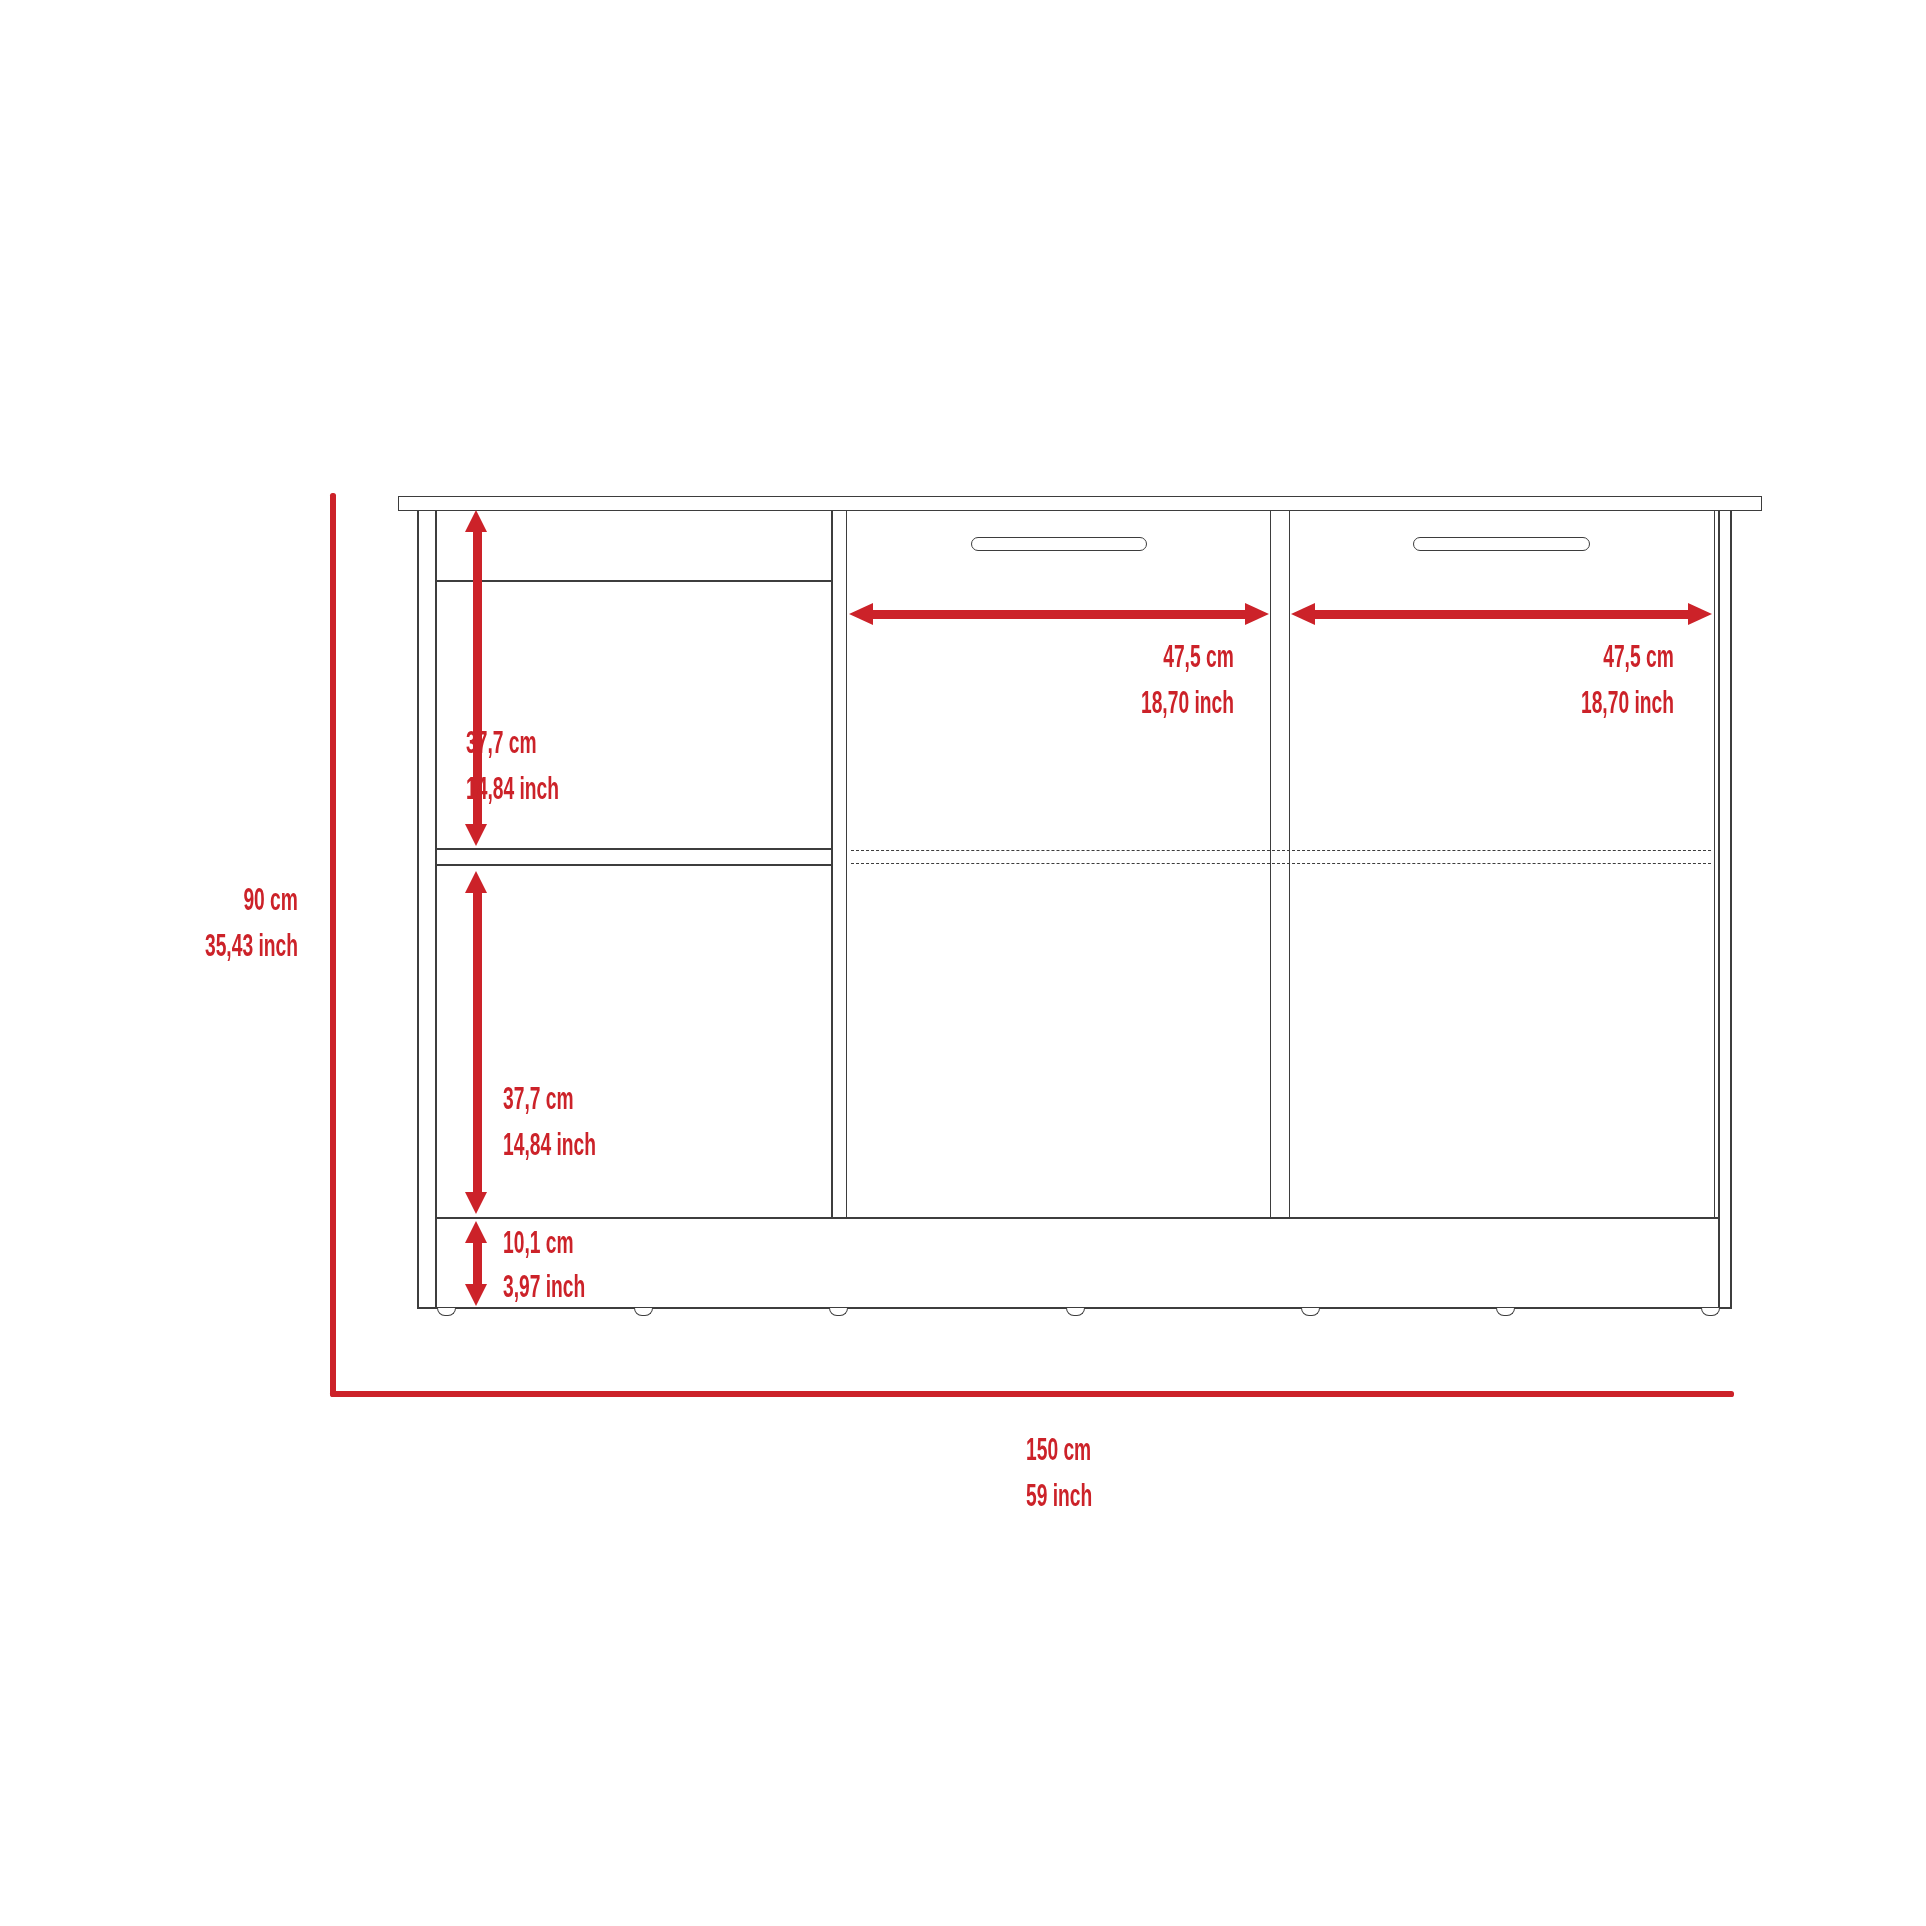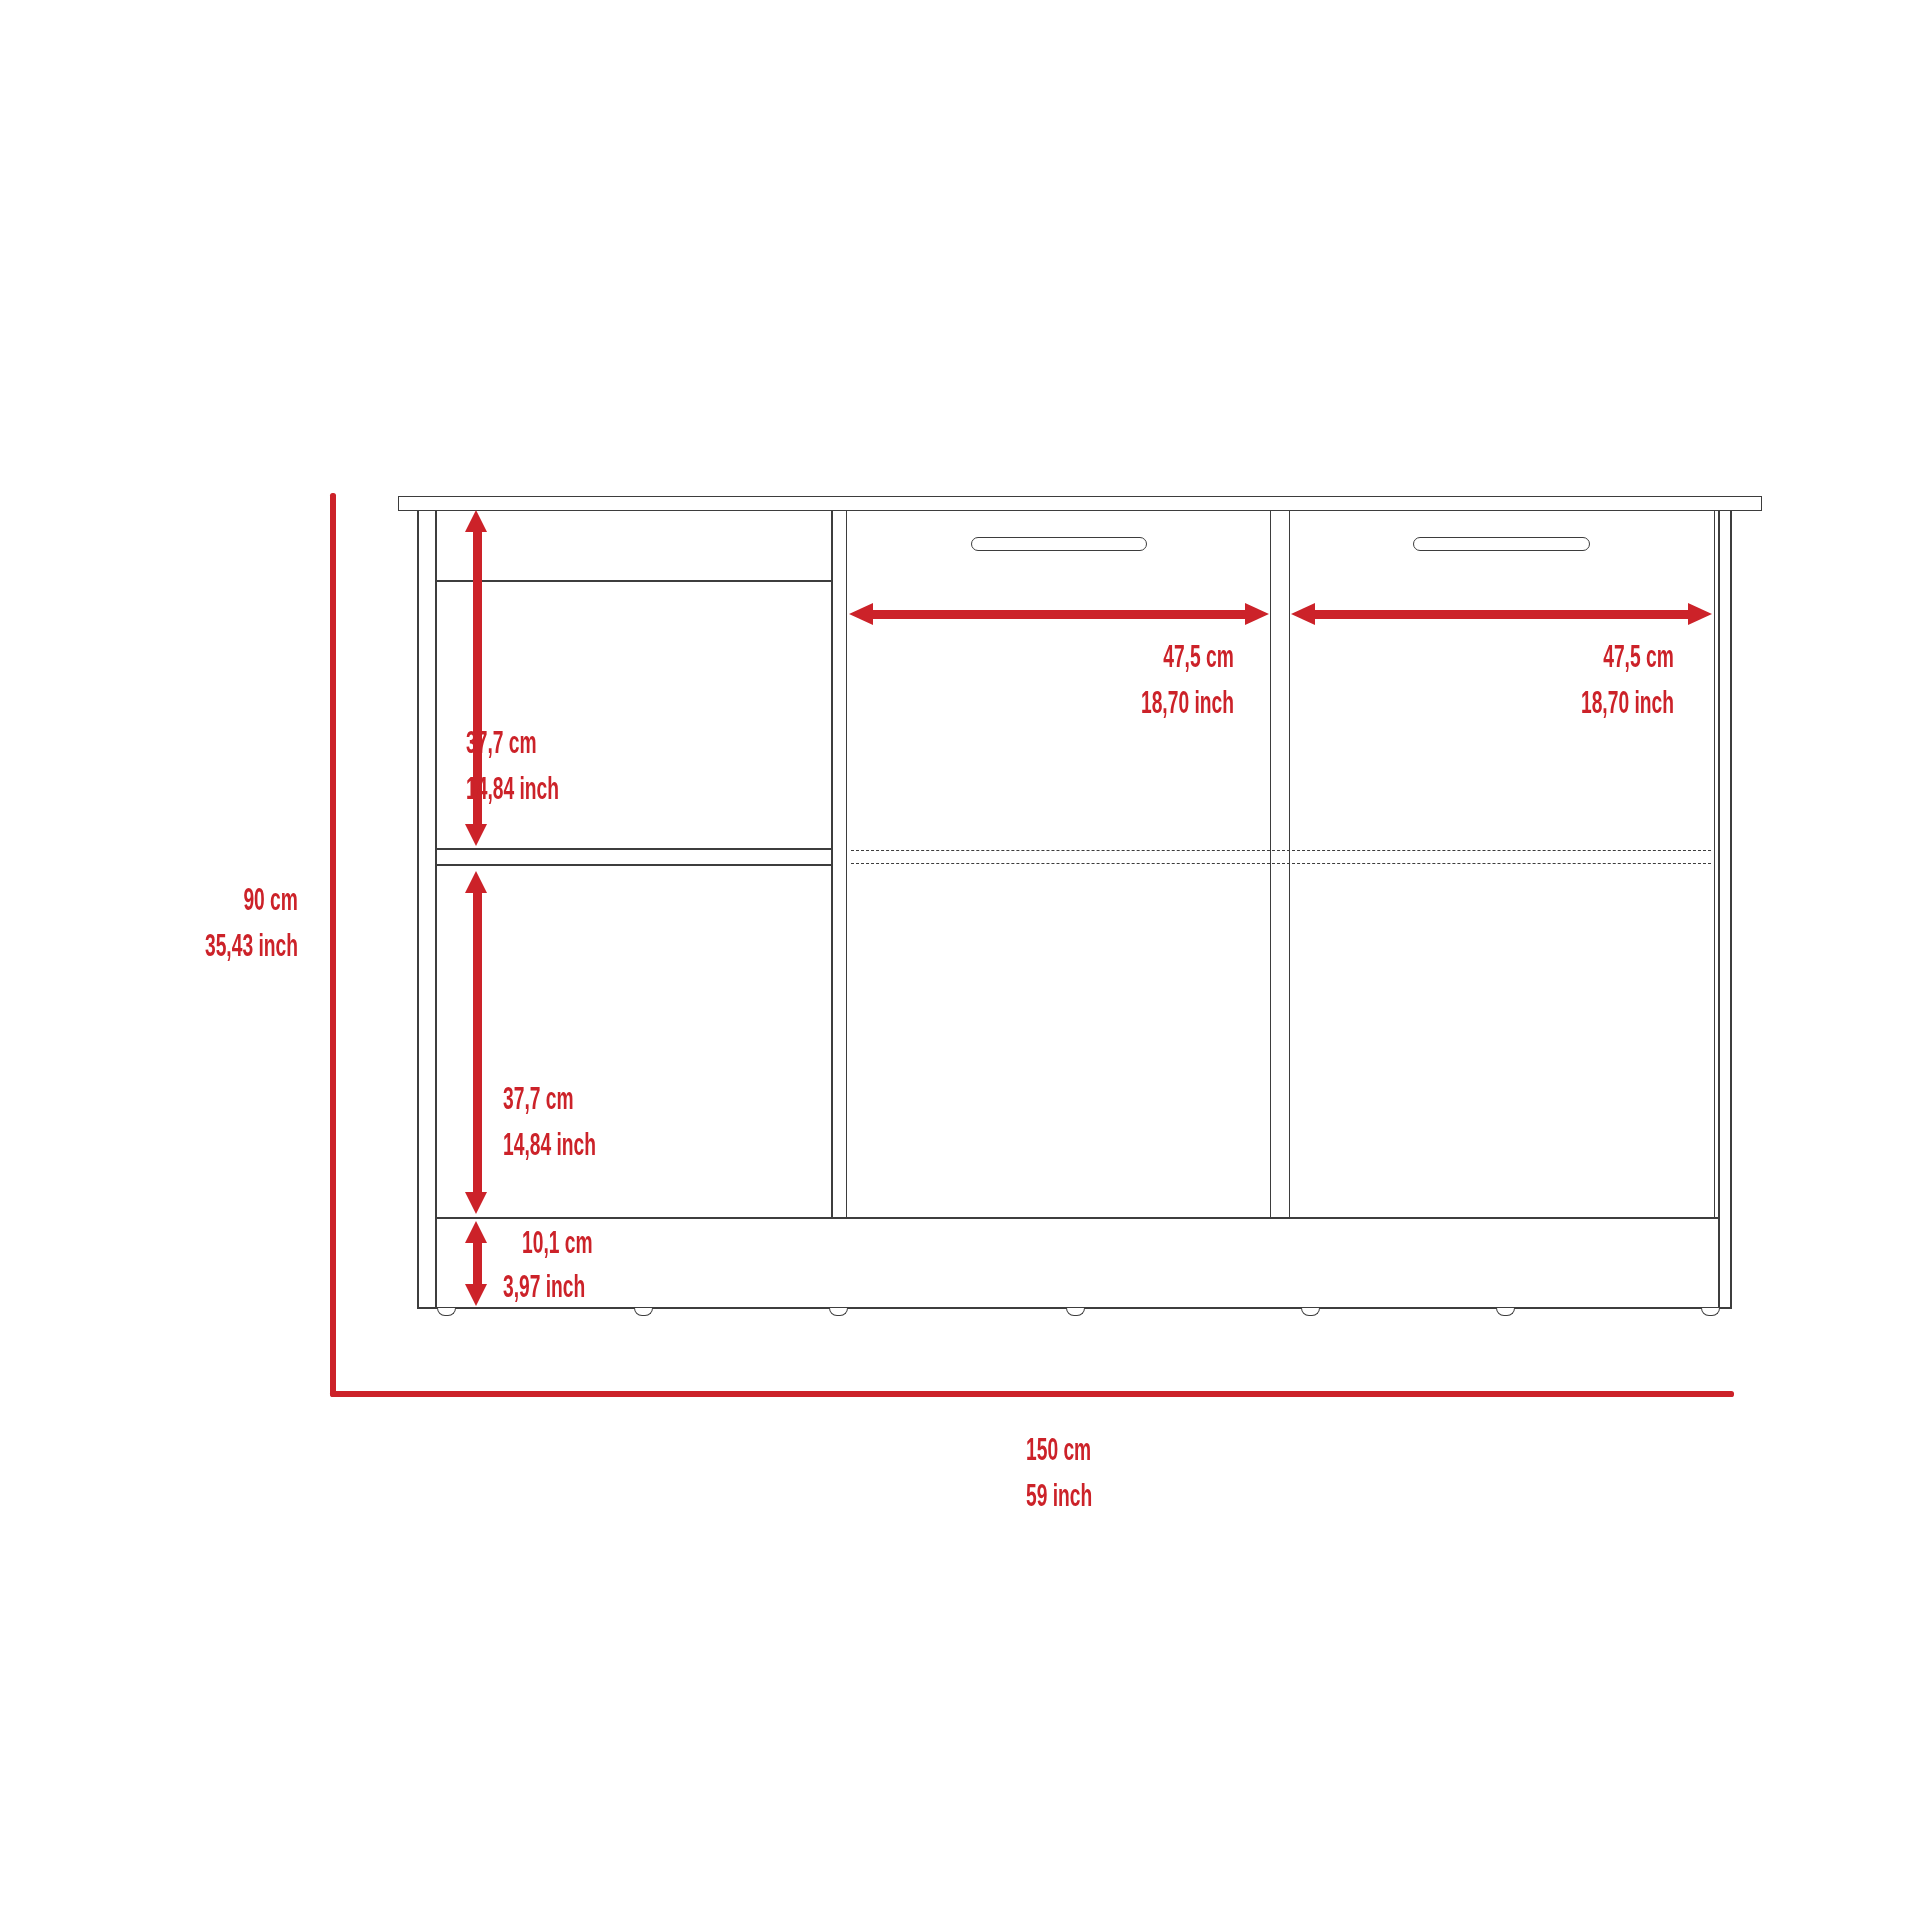--- a/index.html
+++ b/index.html
@@ -96,21 +96,21 @@
     <span class="row"><span class="sx">37,7 cm</span></span>
     <span class="row"><span class="sx">14,84 inch</span></span>
   </div>
 
   <div class="lbl al" style="left:503px;top:1076px;">
     <span class="row"><span class="sx">37,7 cm</span></span>
     <span class="row"><span class="sx">14,84 inch</span></span>
   </div>
 
   <div class="lbl al" style="left:503px;top:1221px;line-height:44px;">
-    <span class="row" style="height:44px;text-align:right;"><span class="sx">10,1 cm</span></span>
+    <span class="row" style="height:44px;"><span class="sx">10,1 cm</span></span>
     <span class="row" style="height:44px;"><span class="sx">3,97 inch</span></span>
   </div>
 
   <div class="lbl ar" style="right:692px;top:634px;">
     <span class="row"><span class="sx">47,5 cm</span></span>
     <span class="row"><span class="sx">18,70 inch</span></span>
   </div>
 
   <div class="lbl ar" style="right:252px;top:634px;">
     <span class="row"><span class="sx">47,5 cm</span></span>

